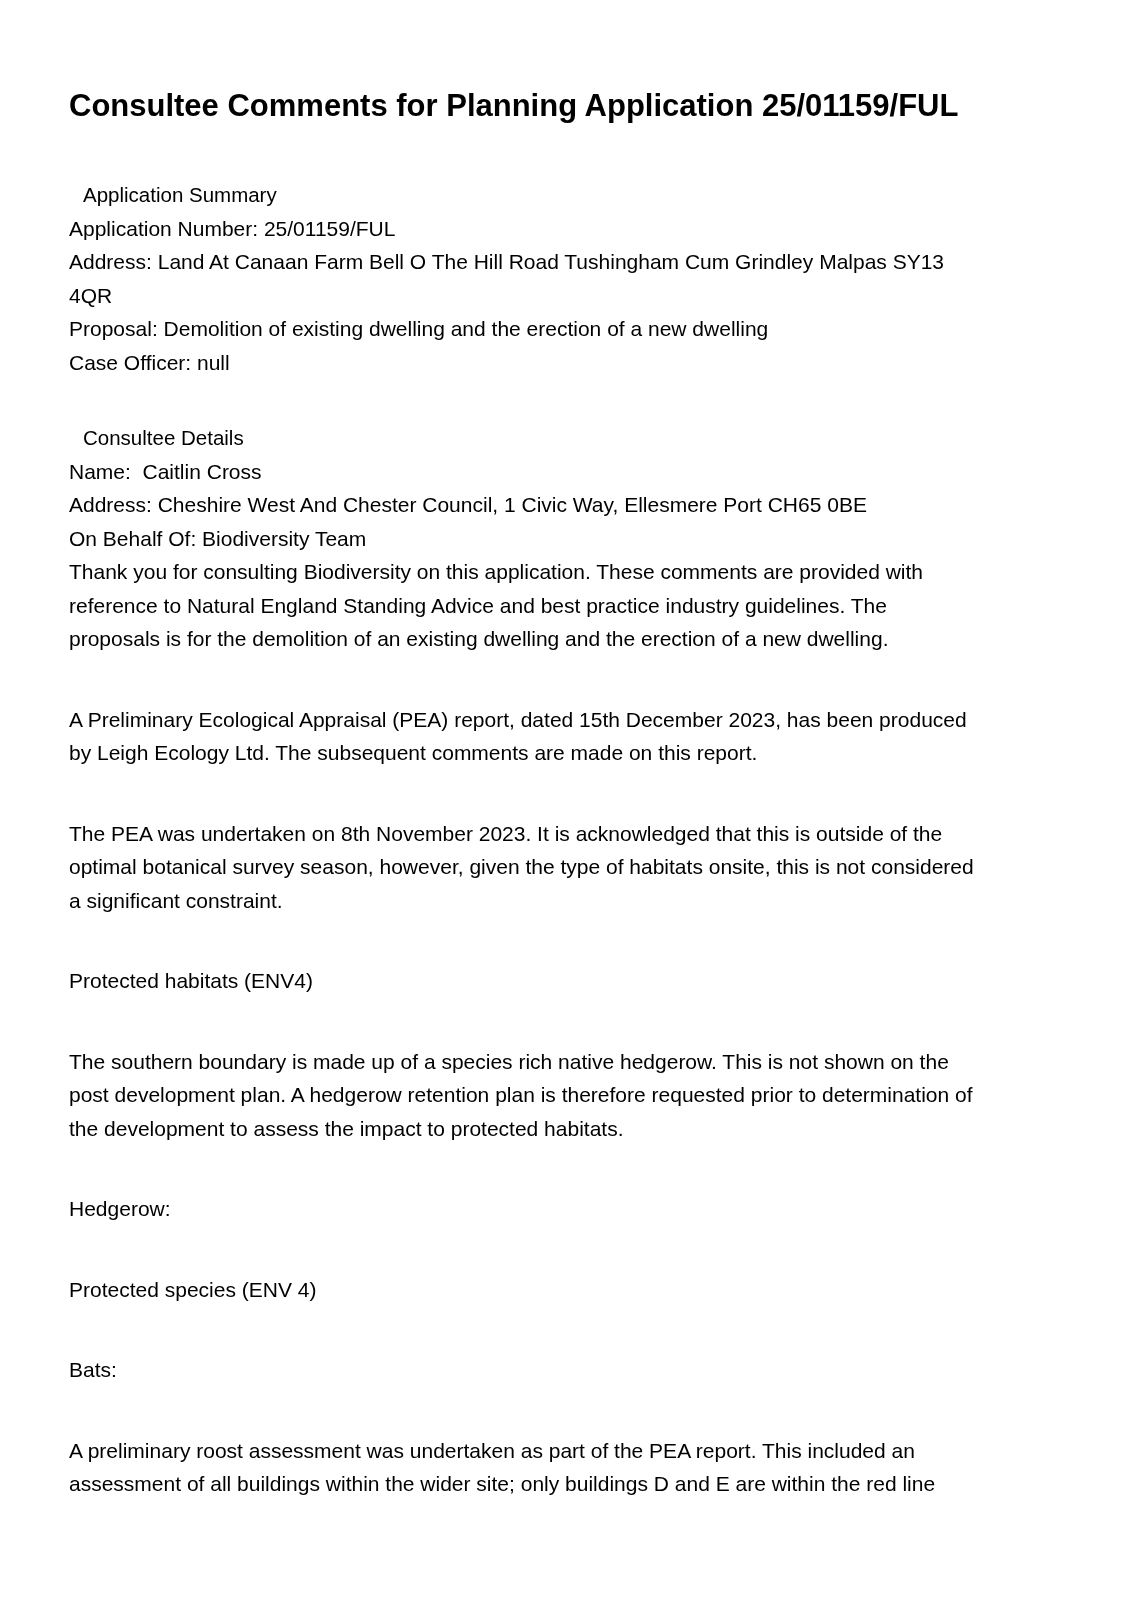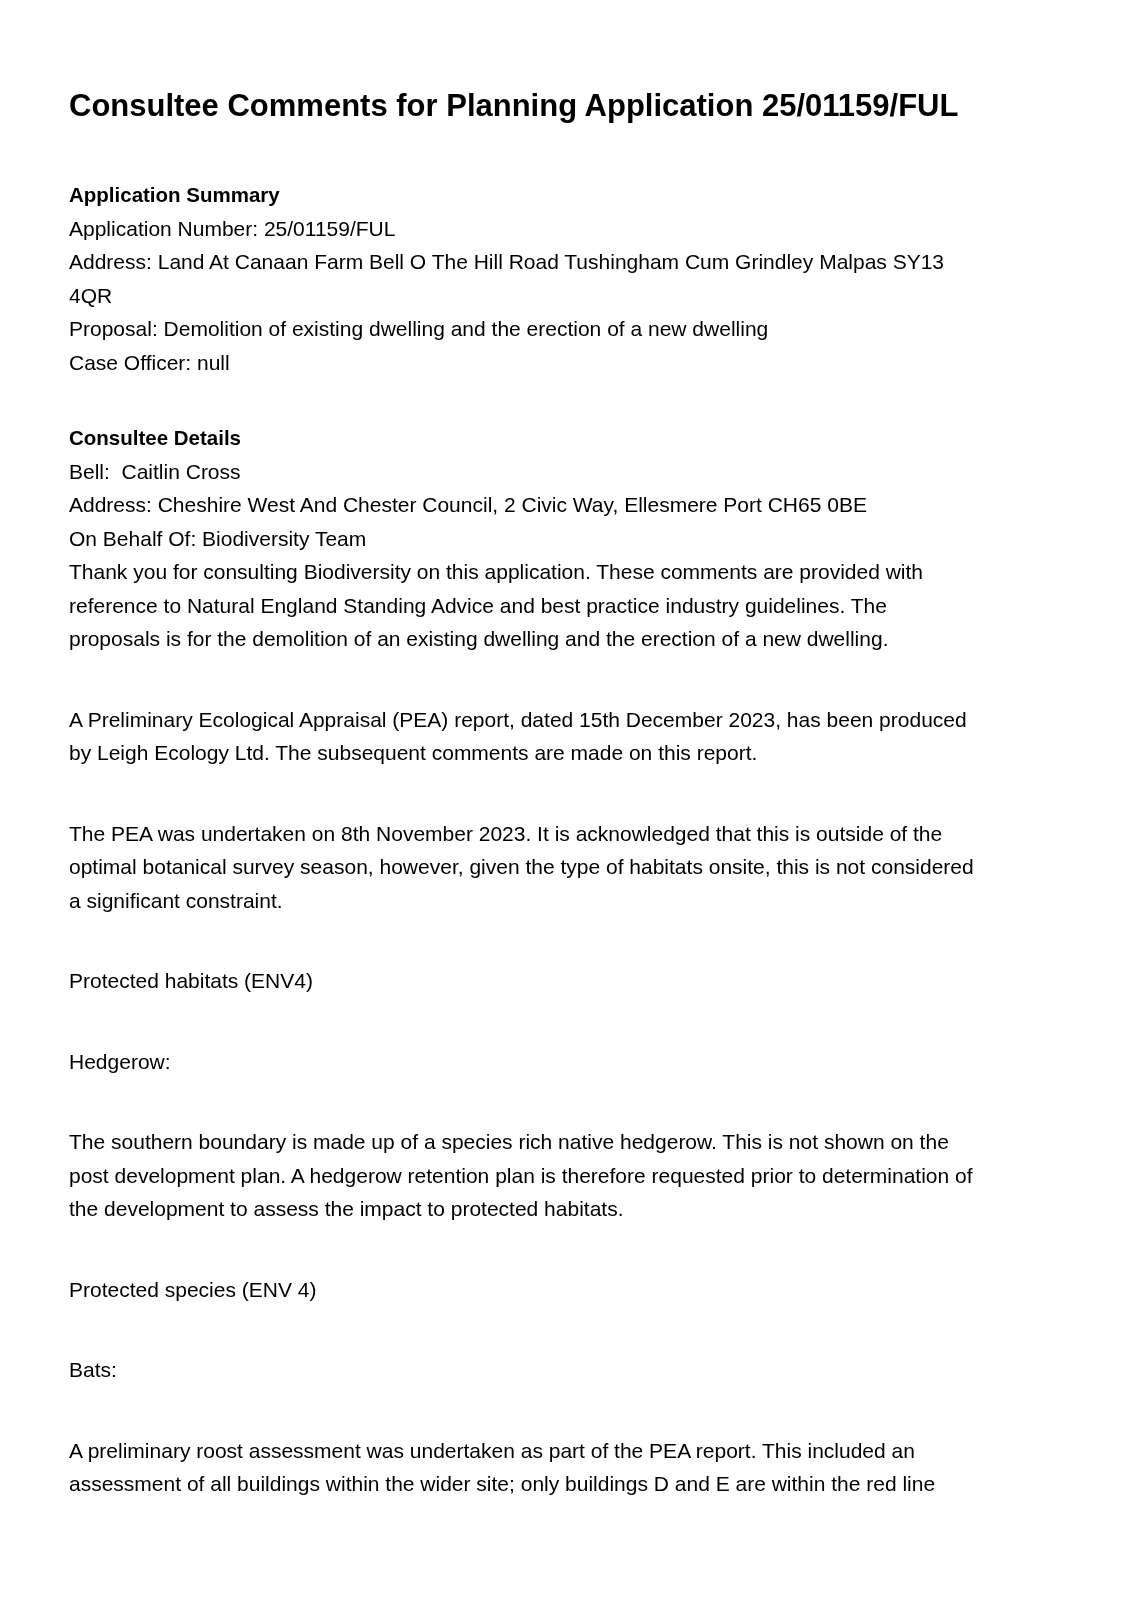--- a/index.html
+++ b/index.html
@@ -23,22 +23,22 @@
   .doc-title {
     font-size: 31px;
     line-height: 40px;
     font-weight: 700;
     margin: 0;
     white-space: pre-wrap;
   }
   .section-heading {
     font-size: 20.5px;
     line-height: 33.5px;
-    font-weight: 700;
-    margin: 42px 0 0 0;
+    font-weight: 400;
+    margin: 42px 0 0 14px;
     white-space: pre-wrap;
   }
   .section-heading.first {
     margin-top: 52px;
   }
   .line, .para {
     font-size: 21px;
     line-height: 33.5px;
     font-weight: 400;
     margin: 0;
@@ -62,38 +62,38 @@
     <h2 class="section-heading first">Application Summary</h2>
     <div class="line">Application Number: 25/01159/FUL</div>
     <div class="line">Address: Land At Canaan Farm Bell O The Hill Road Tushingham Cum Grindley Malpas SY13
 4QR</div>
     <div class="line">Proposal: Demolition of existing dwelling and the erection of a new dwelling</div>
     <div class="line">Case Officer: null</div>
   </div>
 
   <div>
     <h2 class="section-heading">Consultee Details</h2>
-    <div class="line">Bell:  Caitlin Cross</div>
-    <div class="line">Address: Cheshire West And Chester Council, 2 Civic Way, Ellesmere Port CH65 0BE</div>
+    <div class="line">Name:  Caitlin Cross</div>
+    <div class="line">Address: Cheshire West And Chester Council, 1 Civic Way, Ellesmere Port CH65 0BE</div>
     <div class="line">On Behalf Of: Biodiversity Team</div>
   </div>
 
   <div>
     <p class="para attached">Thank you for consulting Biodiversity on this application. These comments are provided with
 reference to Natural England Standing Advice and best practice industry guidelines. The
 proposals is for the demolition of an existing dwelling and the erection of a new dwelling.</p>
     <p class="para">A Preliminary Ecological Appraisal (PEA) report, dated 15th December 2023, has been produced
 by Leigh Ecology Ltd. The subsequent comments are made on this report.</p>
     <p class="para">The PEA was undertaken on 8th November 2023. It is acknowledged that this is outside of the
 optimal botanical survey season, however, given the type of habitats onsite, this is not considered
 a significant constraint.</p>
     <p class="para">Protected habitats (ENV4)</p>
-    <p class="para">Hedgerow:</p>
     <p class="para">The southern boundary is made up of a species rich native hedgerow. This is not shown on the
 post development plan. A hedgerow retention plan is therefore requested prior to determination of
 the development to assess the impact to protected habitats.</p>
+    <p class="para">Hedgerow:</p>
     <p class="para">Protected species (ENV 4)</p>
     <p class="para">Bats:</p>
     <p class="para">A preliminary roost assessment was undertaken as part of the PEA report. This included an
 assessment of all buildings within the wider site; only buildings D and E are within the red line</p>
   </div>
 
 </div>
 
 </body></html>

